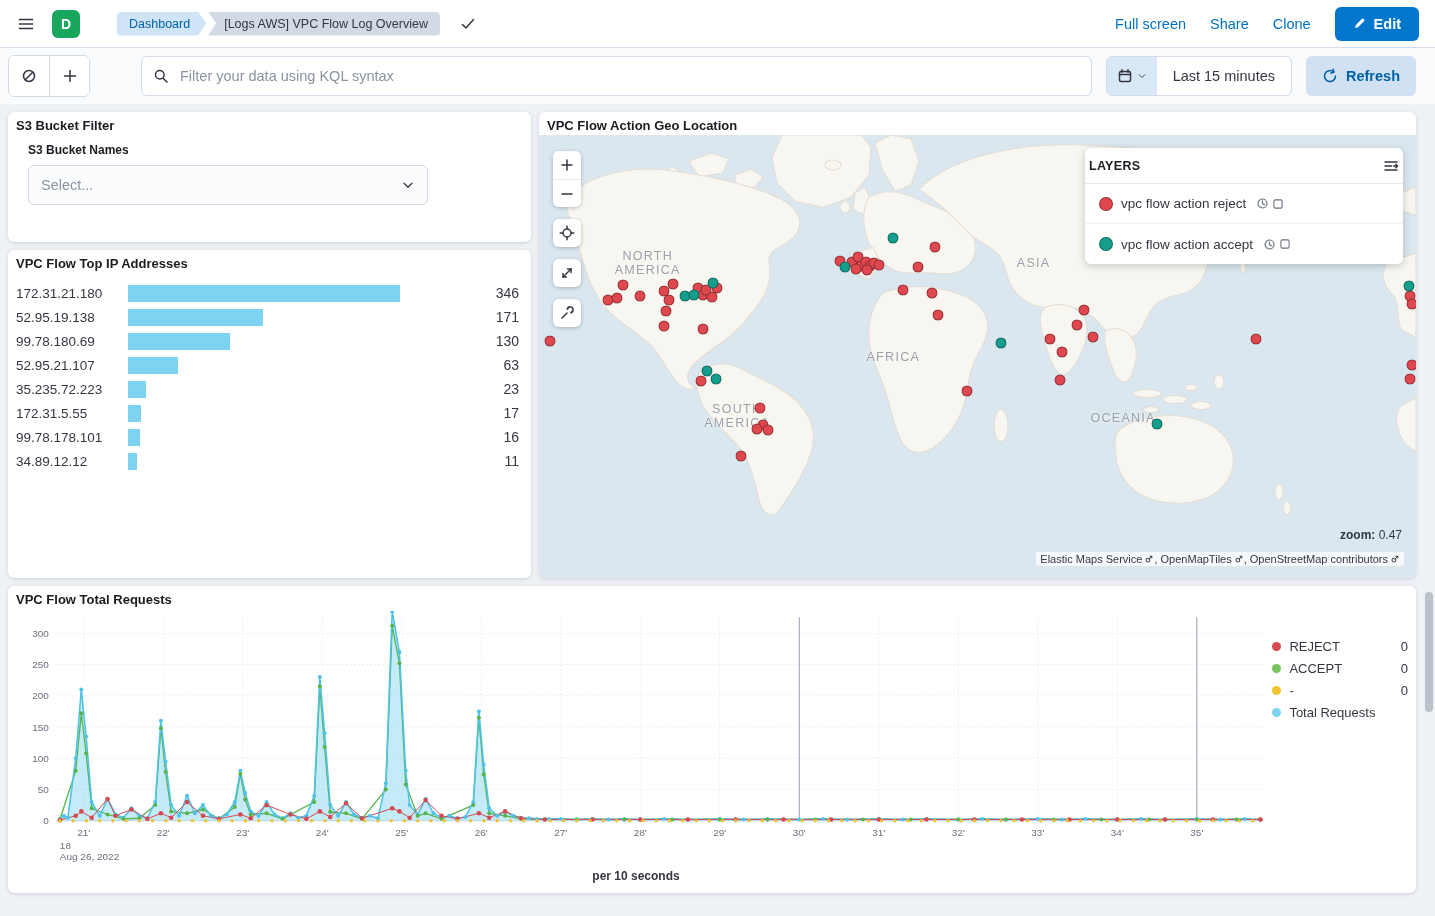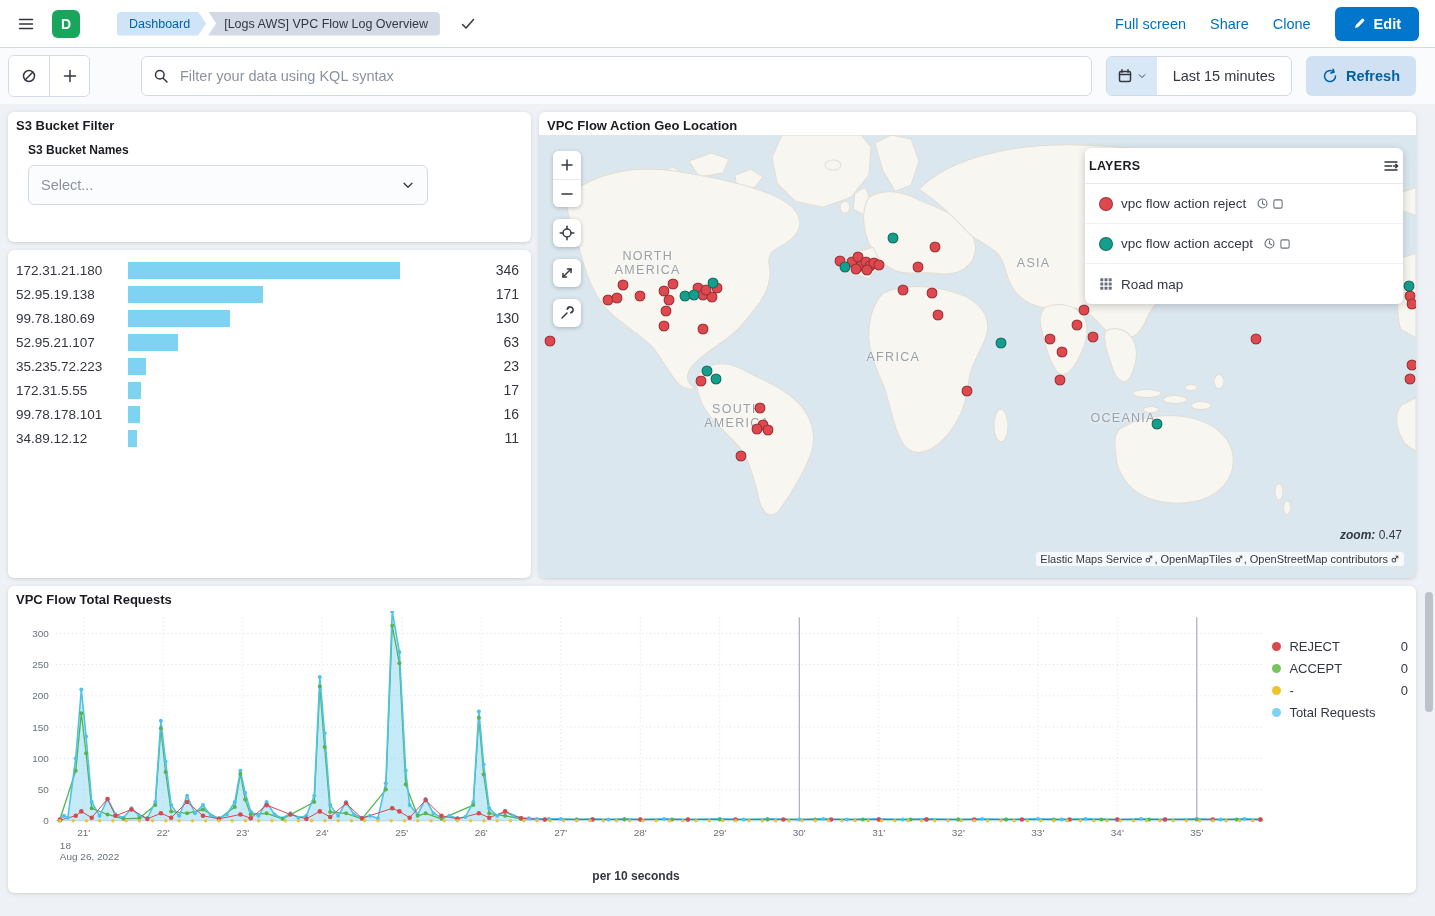--- a/index.html
+++ b/index.html
@@ -92,21 +92,21 @@
     box-shadow:0 2px 8px rgba(0,0,0,0.2); z-index:5; overflow:hidden; }
   .layers-head { display:flex; align-items:center; justify-content:space-between; height:36px; padding:0 4px;
     border-bottom:1px solid #e6e9ee; }
   .layers-title { font-size:12.5px; font-weight:700; color:#1a1c21; letter-spacing:0.3px; }
   .layer-row { display:flex; align-items:center; gap:8px; height:40px; padding:0 14px; border-bottom:1px solid #eef0f4; cursor:pointer; }
   .layer-row:last-child { border-bottom:none; }
   .layer-swatch { width:14px; height:14px; border-radius:50%; border:1px solid rgba(0,0,0,0.3); flex:none; }
   .layer-label { font-size:13.5px; color:#343741; }
   .layer-meta { display:flex; align-items:center; gap:3px; margin-left:2px; }
   .zoom-indicator { position:absolute; right:14px; bottom:36px; font-size:12px; color:#343741; z-index:3; }
-  .zoom-indicator b { font-weight:700;font-style:italic; }
+  .zoom-indicator b { font-weight:700; }
   .map-attrib { position:absolute; right:12px; bottom:12px; font-size:11px; color:#343741; z-index:3;
     background:rgba(255,255,255,0.75); padding:1px 4px; border-radius:3px; display:flex; align-items:center; }
   .map-attrib .att { display:flex; align-items:center; gap:2px; }
 
   
   .req-panel { width:1408px; padding-bottom:4px; }
   .chart-flex { display:flex; align-items:flex-start; padding:2px 8px 0; }
   .legend { width:136px; margin-top:24px; margin-left:4px; }
   .legend-item { display:flex; align-items:center; height:22px; cursor:pointer; }
   .legend-dot { width:9px; height:9px; border-radius:50%; margin-right:8px; flex:none; }
@@ -233,20 +233,21 @@
               <span>
                 <svg width="14" height="14" viewBox="0 0 16 16">
                     <polyline class="stroke-ic" stroke="#69707d" points="3.5,6 8,10.5 12.5,6"></polyline>
                   </svg>
               </span>
             </div>
           </div>
         </section>
 
         <section class="panel ip-panel">
+          <div class="panel-title">VPC Flow Top IP Addresses</div>
           <div class="ip-rows">
               <div class="ip-row">
                 <span class="ip-label">172.31.21.180</span>
                 <span class="ip-track">
                   <span class="ip-fill" style="background:#7ed3f2;width:80.8%"></span>
                 </span>
                 <span class="ip-value">346</span>
               </div>
               <div class="ip-row">
                 <span class="ip-label">52.95.19.138</span>
@@ -514,38 +515,20 @@
                           <polyline points="8,4.8 8,8.3 10.6,9.6"></polyline>
                         </g>
                       </svg>
                     </span>
                     <span>
                       <svg width="12" height="12" viewBox="0 0 16 16">
                         <rect x="2.5" y="2.5" width="11" height="11" rx="2" fill="none" stroke="#69707d" stroke-width="1.4"></rect>
                       </svg>
                     </span>
                   </span>
-                </div>
-                <div class="layer-row">
-                  <span>
-                    <svg width="14" height="14" viewBox="0 0 16 16">
-                      <g fill="#69707d">
-                        <rect x="1.5" y="1.5" width="3.4" height="3.4" rx="0.6"></rect>
-                        <rect x="6.3" y="1.5" width="3.4" height="3.4" rx="0.6"></rect>
-                        <rect x="11.1" y="1.5" width="3.4" height="3.4" rx="0.6"></rect>
-                        <rect x="1.5" y="6.3" width="3.4" height="3.4" rx="0.6"></rect>
-                        <rect x="6.3" y="6.3" width="3.4" height="3.4" rx="0.6"></rect>
-                        <rect x="11.1" y="6.3" width="3.4" height="3.4" rx="0.6"></rect>
-                        <rect x="1.5" y="11.1" width="3.4" height="3.4" rx="0.6"></rect>
-                        <rect x="6.3" y="11.1" width="3.4" height="3.4" rx="0.6"></rect>
-                        <rect x="11.1" y="11.1" width="3.4" height="3.4" rx="0.6"></rect>
-                      </g>
-                    </svg>
-                  </span>
-                  <span class="layer-label">Road map</span>
                 </div>
               </div>
           </div>
 
           <div class="zoom-indicator">
             <b>zoom:</b>
             <span>0.47</span>
           </div>
           <div class="map-attrib" id="map-attrib"><span class="att">Elastic Maps Service <span>
                   <svg width="10" height="10" viewBox="0 0 16 16">

